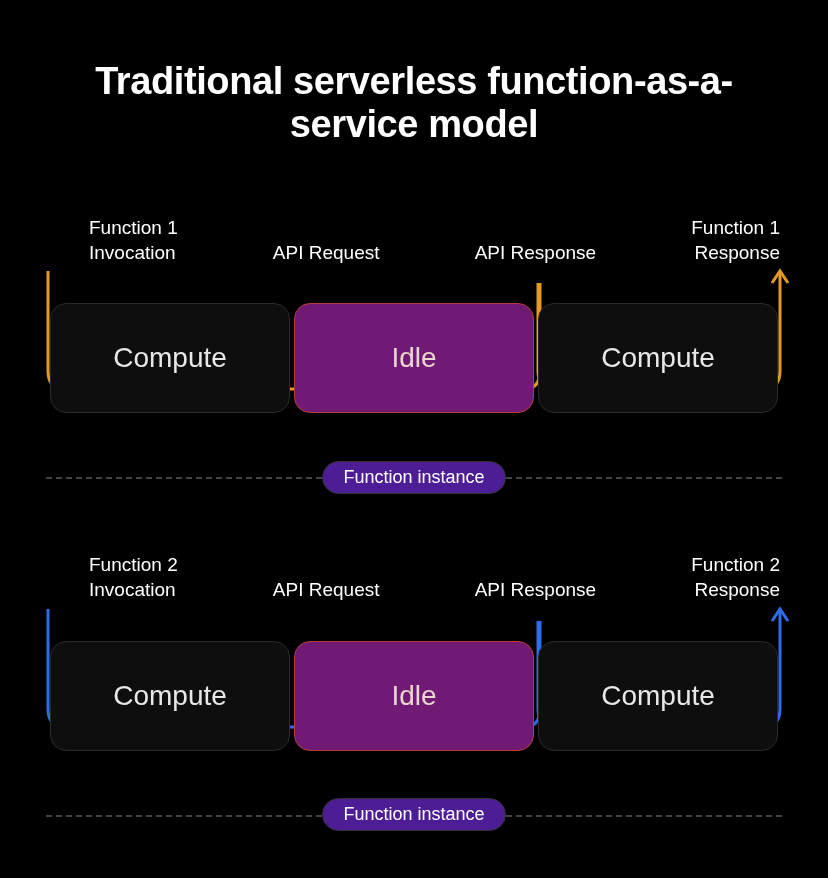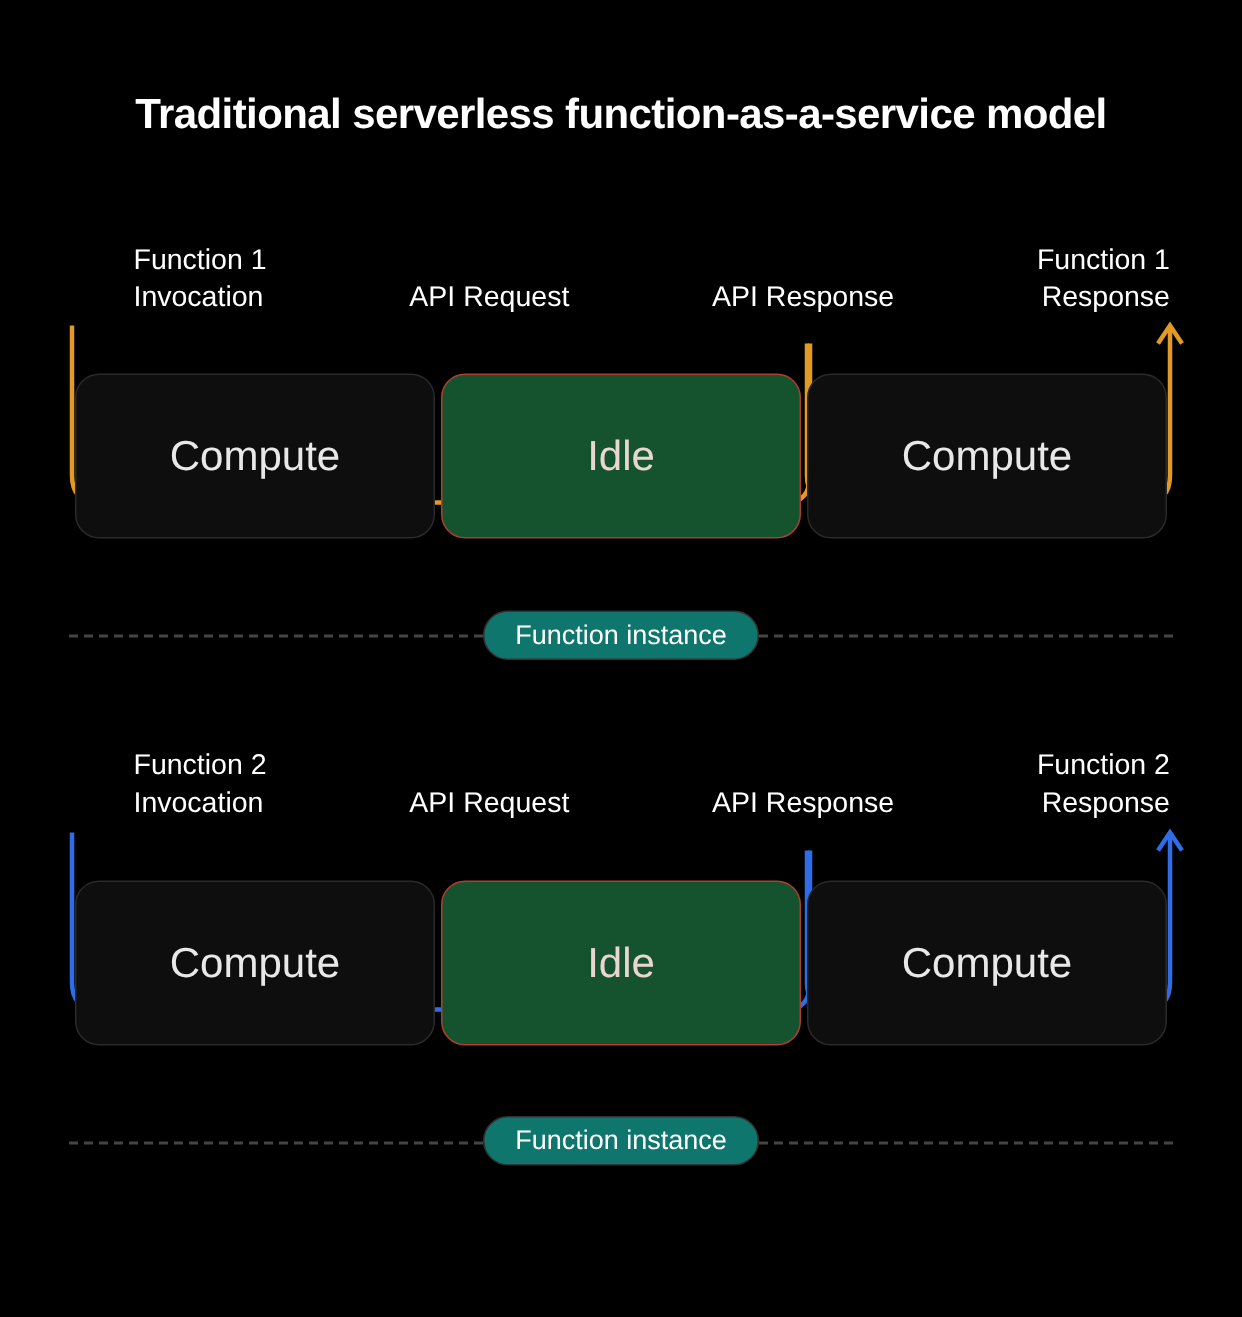--- a/index.html
+++ b/index.html
@@ -1,32 +1,32 @@
 <!DOCTYPE html>
 <html><head>
 <meta charset="utf-8">
 <style>
   * { box-sizing: border-box; margin: 0; padding: 0; }
   html, body { width: 828px; height: 878px; background: #000; color: #fff; font-family: -apple-system, "Segoe UI", "Helvetica Neue", Arial, sans-serif; }
   .page { width: 828px; height: 878px; background: #000; padding: 60px 46px 40px 46px; }
-  .title { font-size: 28px; font-weight: 700; letter-spacing: -0.4px; text-align: center; margin-bottom: 70px; }
+  .title { font-size: 38px; font-weight: 700; letter-spacing: -0.4px; text-align: center; margin-bottom: 70px; }
   .fn-block { position: relative; }
   .labels-row { display: flex; justify-content: space-between; align-items: flex-end; font-size: 19px; font-weight: 400; color: #fff; margin-bottom: 38px; padding: 0 2px; margin-left: 41px; }
   .labels-row .lbl { line-height: 1.3; }
   .labels-row .lbl.right { text-align: right; }
   .boxes-wrap { position: relative; height: 110px; }
   .bracket { position: absolute; pointer-events: none; overflow: visible; }
   .row-inner { position: relative; display: flex; gap: 4px; height: 100%; padding: 0 4px; }
   .cell { flex: 1; display: flex; align-items: center; justify-content: center; border-radius: 16px; font-size: 28px; font-weight: 400; color: #e8e8e8; }
   .cell.compute { background: #0e0e0e; border: 1px solid #2a2a2a; }
-  .cell.idle { background: #14532d; border: 1px solid #b13f2e; color: #e8d6cf; }
+  .cell.idle { background: #701a75; border: 1px solid #b13f2e; color: #e8d6cf; }
   .sep-row { position: relative; height: 36px; margin: 46px 0 58px 0; display: flex; align-items: center; justify-content: center; gap: 16px; }
   .sep-row.last { margin-bottom: 0; }
   .dash-line { position: absolute; top: 50%; left: 0; right: 0; border-top: 2px dashed #444; z-index: 0; }
-  .pill { position: relative; z-index: 1; background: #0f766e; border: 1px solid #333; color: #fff; font-size: 18px; padding: 5px 20px; border-radius: 999px; }
+  .pill { position: relative; z-index: 1; background: #4c1d95; border: 1px solid #333; color: #fff; font-size: 18px; padding: 5px 20px; border-radius: 999px; }
 </style>
 </head>
 <body>
 
 <div class="page">
 
   <h1 class="title">Traditional serverless function-as-a-service model</h1>
 
   <div class="fn-block">
     <div class="labels-row">

